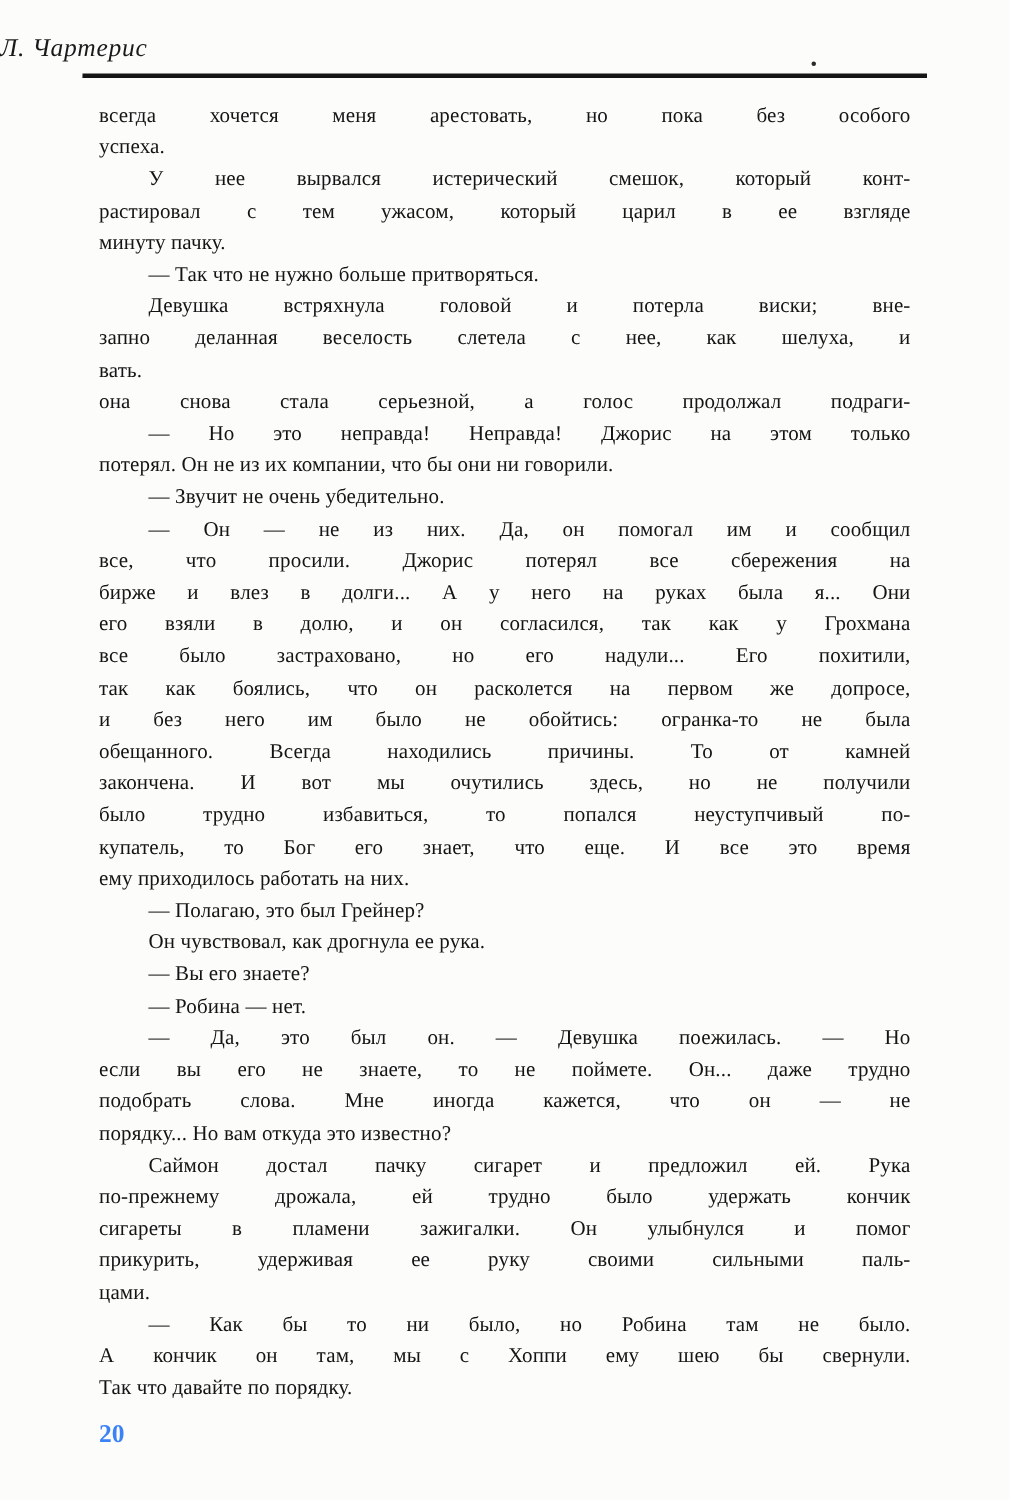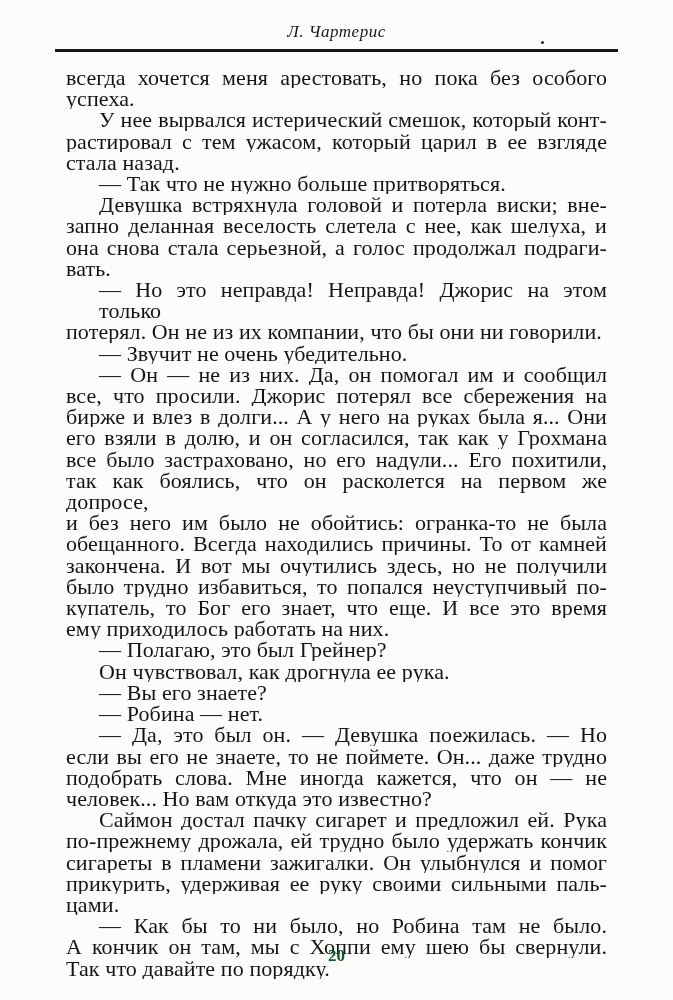--- a/index.html
+++ b/index.html
@@ -10,21 +10,21 @@
     background: #fcfcfa;
     font-family: "Liberation Serif", "DejaVu Serif", serif;
     color: #141414;
     overflow: hidden;
   }
   .running-header {
     position: absolute;
     top: 22px;
     left: 0;
     right: 0;
-    text-align: center;
+    text-align: left;
     font-style: italic;
     font-size: 17px;
     letter-spacing: 0.5px;
     color: #1a1a1a;
   }
   .header-rule {
     position: absolute;
     top: 49px;
     left: 55px;
     width: 563px;
@@ -39,21 +39,21 @@
     width: 3px;
     height: 3px;
     border-radius: 50%;
     background: #2a2a2a;
   }
   .text-block {
     position: absolute;
     top: 67px;
     left: 66px;
     width: 541px;
-    font-size: 22px;
+    font-size: 14px;
     line-height: 21.2px;
     letter-spacing: 0.1px;
   }
   .para { margin: 0; }
   .line {
     text-align: justify;
     text-align-last: justify;
     overflow: hidden;
     white-space: normal;
   }
@@ -61,51 +61,51 @@
     text-align-last: left;
   }
   .line.indent {
     padding-left: 33px;
   }
   .page-number {
     position: absolute;
     top: 946px;
     left: 66px;
     width: 541px;
-    text-align: center;
+    text-align: left;
     font-size: 17px;
     font-weight: 600;
-    color: #14532d;
+    color: #3b82f6;
   }
 </style>
 </head>
 <body>
 
 <div class="page">
   <div class="running-header">Л. Чартерис</div>
   <div class="header-rule"></div>
   <div class="scan-speck"></div>
   <div class="text-block">
       <div class="para">
         <div class="line">всегда хочется меня арестовать, но пока без особого</div>
         <div class="line last">успеха.</div>
       </div>
       <div class="para">
         <div class="line indent">У нее вырвался истерический смешок, который конт-</div>
         <div class="line">растировал с тем ужасом, который царил в ее взгляде</div>
-        <div class="line last">стала назад.</div>
+        <div class="line last">минуту пачку.</div>
       </div>
       <div class="para">
         <div class="line last indent">— Так что не нужно больше притворяться.</div>
       </div>
       <div class="para">
         <div class="line indent">Девушка встряхнула головой и потерла виски; вне-</div>
         <div class="line">запно деланная веселость слетела с нее, как шелуха, и</div>
+        <div class="line last">вать.</div>
         <div class="line">она снова стала серьезной, а голос продолжал подраги-</div>
-        <div class="line last">вать.</div>
       </div>
       <div class="para">
         <div class="line indent">— Но это неправда! Неправда! Джорис на этом только</div>
         <div class="line last">потерял. Он не из их компании, что бы они ни говорили.</div>
       </div>
       <div class="para">
         <div class="line last indent">— Звучит не очень убедительно.</div>
       </div>
       <div class="para">
         <div class="line indent">— Он — не из них. Да, он помогал им и сообщил</div>
@@ -130,21 +130,21 @@
       <div class="para">
         <div class="line last indent">— Вы его знаете?</div>
       </div>
       <div class="para">
         <div class="line last indent">— Робина — нет.</div>
       </div>
       <div class="para">
         <div class="line indent">— Да, это был он. — Девушка поежилась. — Но</div>
         <div class="line">если вы его не знаете, то не поймете. Он... даже трудно</div>
         <div class="line">подобрать слова. Мне иногда кажется, что он — не</div>
-        <div class="line last">человек... Но вам откуда это известно?</div>
+        <div class="line last">порядку... Но вам откуда это известно?</div>
       </div>
       <div class="para">
         <div class="line indent">Саймон достал пачку сигарет и предложил ей. Рука</div>
         <div class="line">по-прежнему дрожала, ей трудно было удержать кончик</div>
         <div class="line">сигареты в пламени зажигалки. Он улыбнулся и помог</div>
         <div class="line">прикурить, удерживая ее руку своими сильными паль-</div>
         <div class="line last">цами.</div>
       </div>
       <div class="para">
         <div class="line indent">— Как бы то ни было, но Робина там не было.</div>

